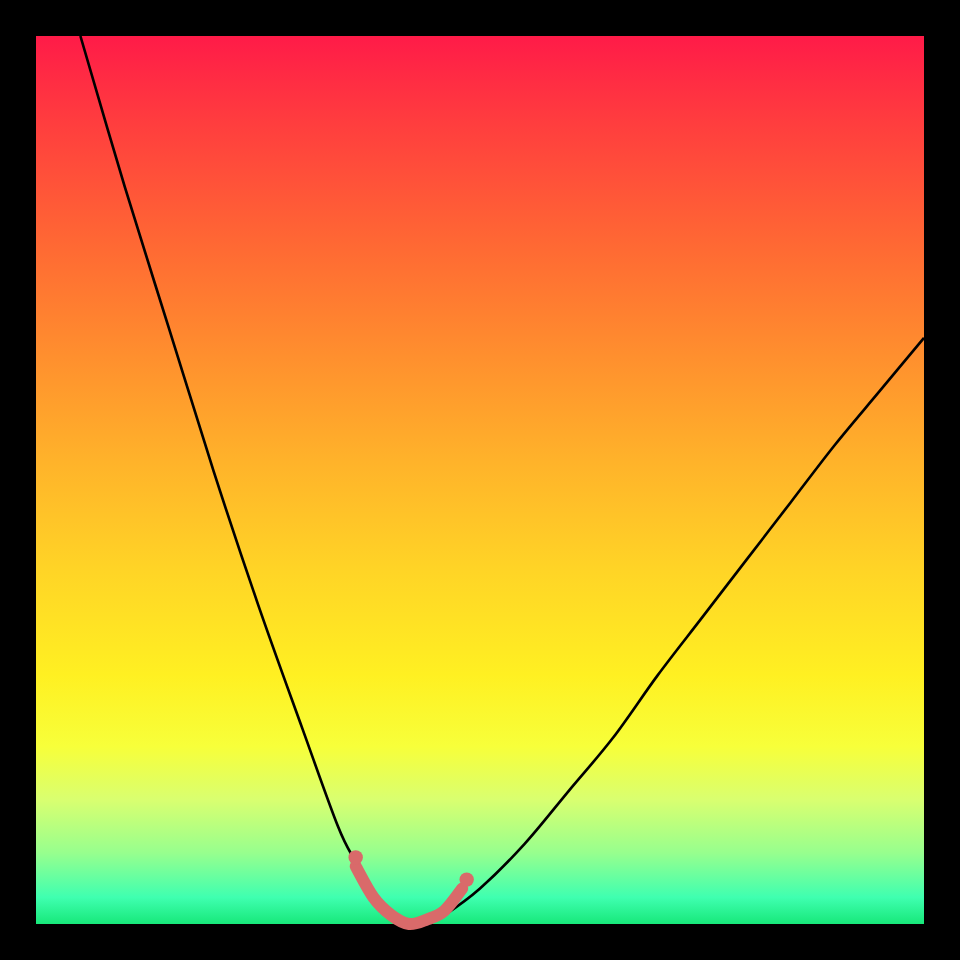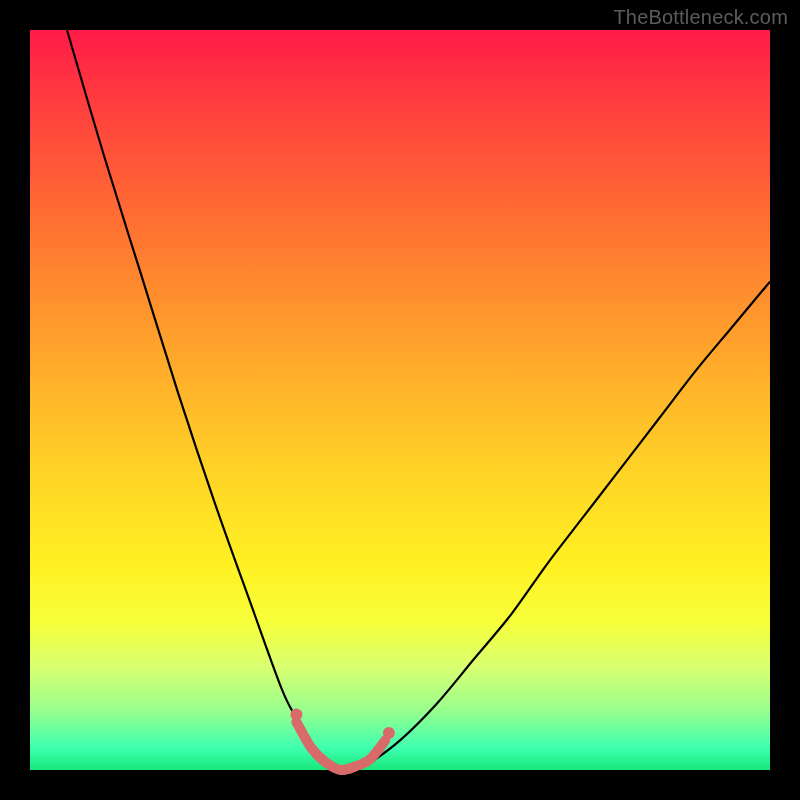--- a/index.html
+++ b/index.html
@@ -54,21 +54,20 @@
     top: 0;
     width: 740px;
     height: 740px;
     overflow: visible;
   }
 </style>
 </head>
 <body>
 
 <div class="frame">
-  <div class="watermark">TheBottleneck.com</div>
 
   <div class="plot">
     <svg class="curve" viewBox="0 0 740 740">
       <path id="series-0" fill="none" stroke="#000000" stroke-width="2.2" d="M 37 0 C 43.166666666666664 20.96666666666668, 61.666666666666664 85.10000000000008, 74 125.80000000000007 C 86.33333333333333 166.50000000000006, 98.66666666666667 204.73333333333335, 111 244.2 C 123.33333333333333 283.66666666666663, 135.66666666666666 324.3666666666666, 148 362.59999999999997 C 160.33333333333334 400.8333333333333, 172.66666666666666 437.83333333333337, 185 473.6 C 197.33333333333334 509.3666666666667, 210.9 546.3666666666667, 222 577.2 C 233.1 608.0333333333334, 244.20000000000002 640.1, 251.60000000000002 658.6 C 259 677.1, 261.46666666666664 678.95, 266.4 688.2 C 271.3333333333333 697.45, 276.26666666666665 706.7, 281.2 714.1 C 286.1333333333333 721.5, 291.06666666666666 728.2833333333333, 296 732.6 C 300.93333333333334 736.9166666666667, 305.8666666666667 738.7666666666667, 310.8 740 C 315.73333333333335 741.2333333333333, 320.6666666666667 741.2333333333333, 325.6 740 C 330.53333333333336 738.7666666666667, 333.00000000000006 737.5333333333333, 340.40000000000003 732.6 C 347.8 727.6666666666667, 358.9 720.2666666666667, 370 710.4 C 381.1 700.5333333333333, 394.66666666666674 686.9666666666667, 407.00000000000006 673.4 C 419.33333333333337 659.8333333333333, 431.6666666666667 643.8, 444 629 C 456.3333333333333 614.2, 468.6666666666667 600.6333333333333, 481 584.6 C 493.3333333333333 568.5666666666667, 505.6666666666667 549.4499999999999, 518 532.8 C 530.3333333333334 516.15, 542.6666666666666 500.73333333333335, 555 484.70000000000005 C 567.3333333333334 468.66666666666674, 579.6666666666666 452.6333333333334, 592 436.6 C 604.3333333333334 420.56666666666666, 616.6666666666666 404.53333333333336, 629 388.5 C 641.3333333333334 372.46666666666664, 653.6666666666666 355.81666666666666, 666 340.4 C 678.3333333333334 324.9833333333333, 690.6666666666666 310.8, 703 296 C 715.3333333333334 281.2, 733.8333333333334 259, 740 251.59999999999997"></path>
       <path id="series-1" fill="none" stroke="#d96a6a" stroke-width="10" stroke-linecap="round" stroke-linejoin="round" d="M 266.4 691.9 C 268.8666666666667 696.2166666666667, 276.26666666666665 711.0166666666667, 281.2 717.8 C 286.1333333333333 724.5833333333333, 291.06666666666666 728.9, 296 732.6 C 300.93333333333334 736.3000000000001, 305.8666666666667 739.3833333333333, 310.8 740 C 315.73333333333335 740.6166666666667, 320.6666666666667 738.15, 325.6 736.3 C 330.53333333333336 734.4499999999999, 335.4666666666667 733.2166666666667, 340.40000000000003 728.9 C 345.33333333333337 724.5833333333333, 352.73333333333335 713.4833333333333, 355.2 710.4"></path>
       <circle id="marker-0" fill="#d96a6a" cx="266.4" cy="684.5" r="6"></circle>
       <circle id="marker-1" fill="#d96a6a" cx="358.9" cy="703" r="6"></circle>
     </svg>
   </div>
 </div>

